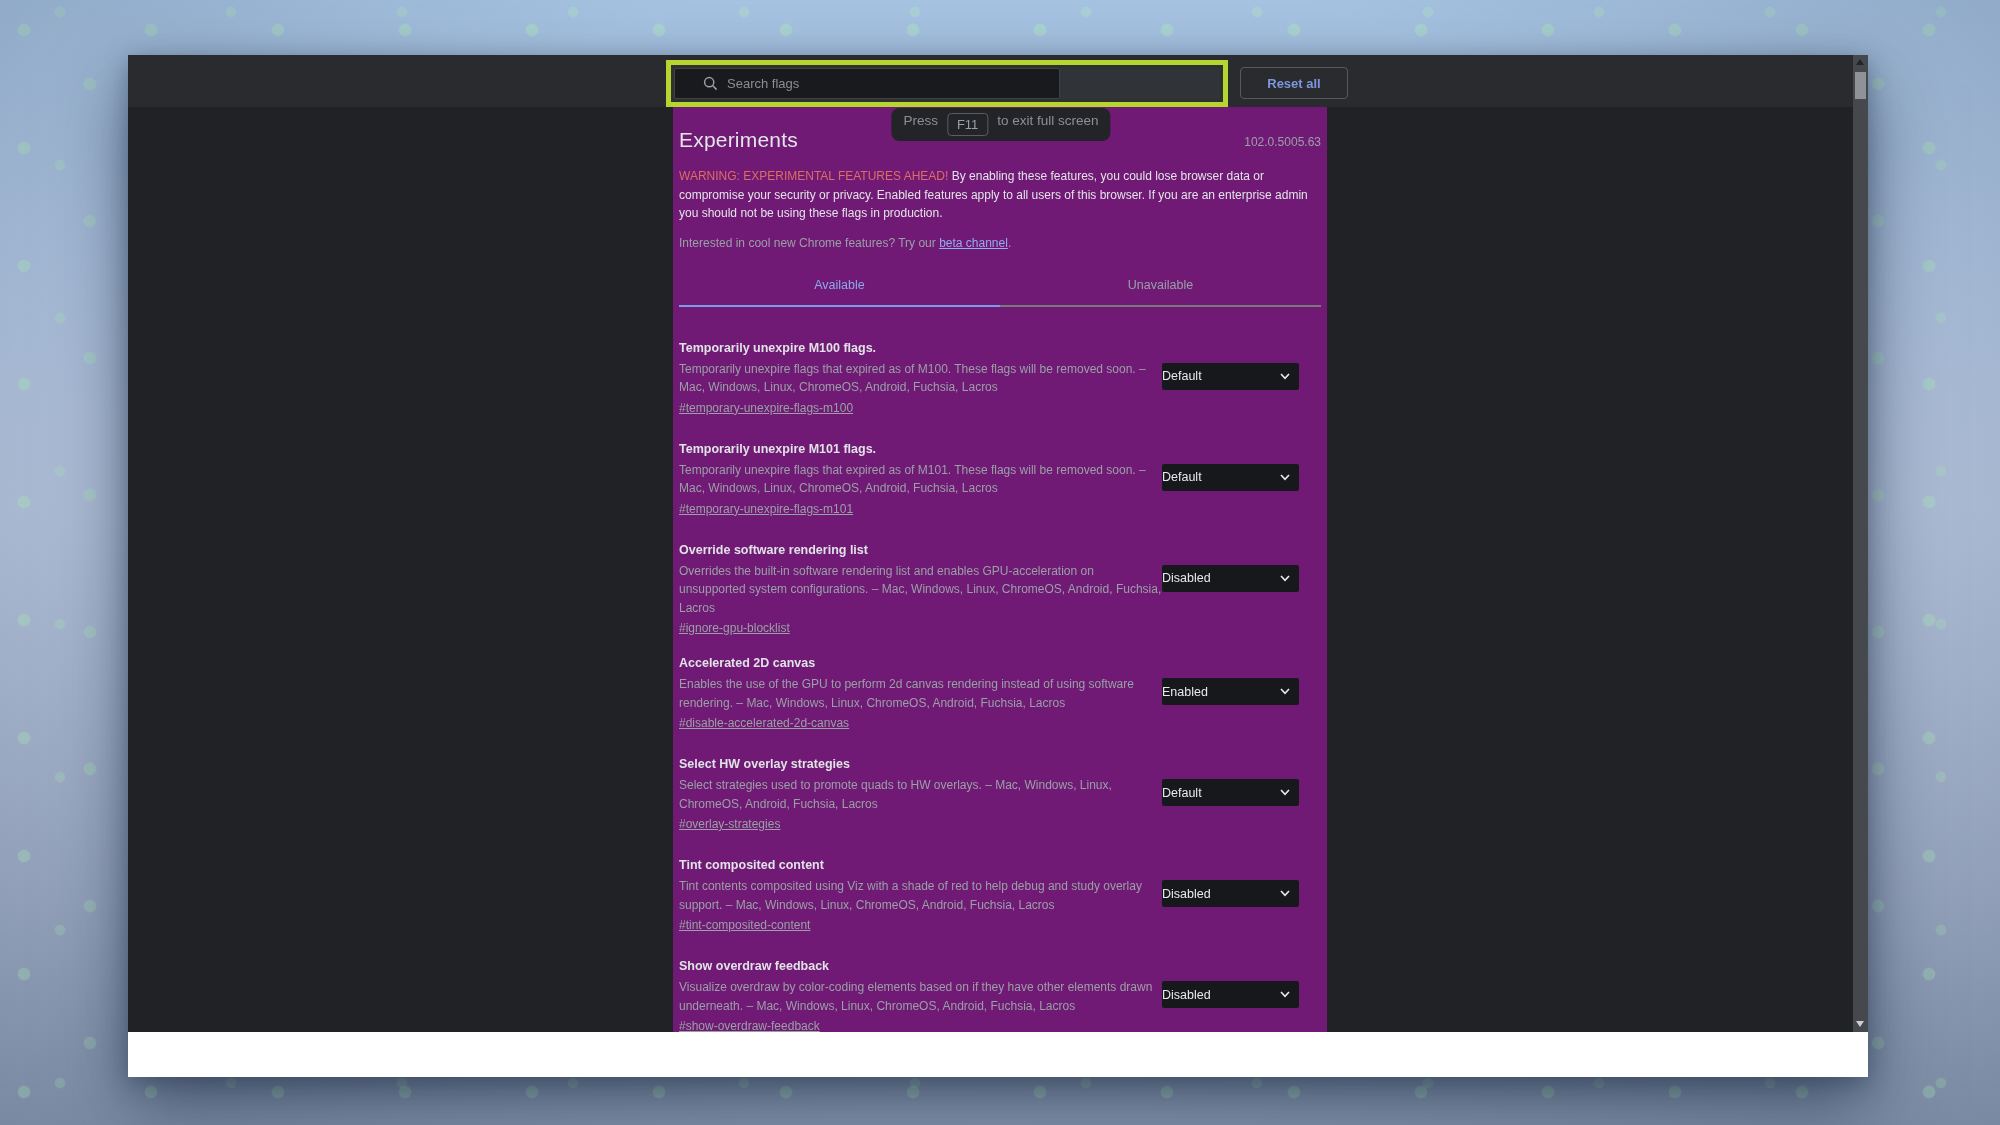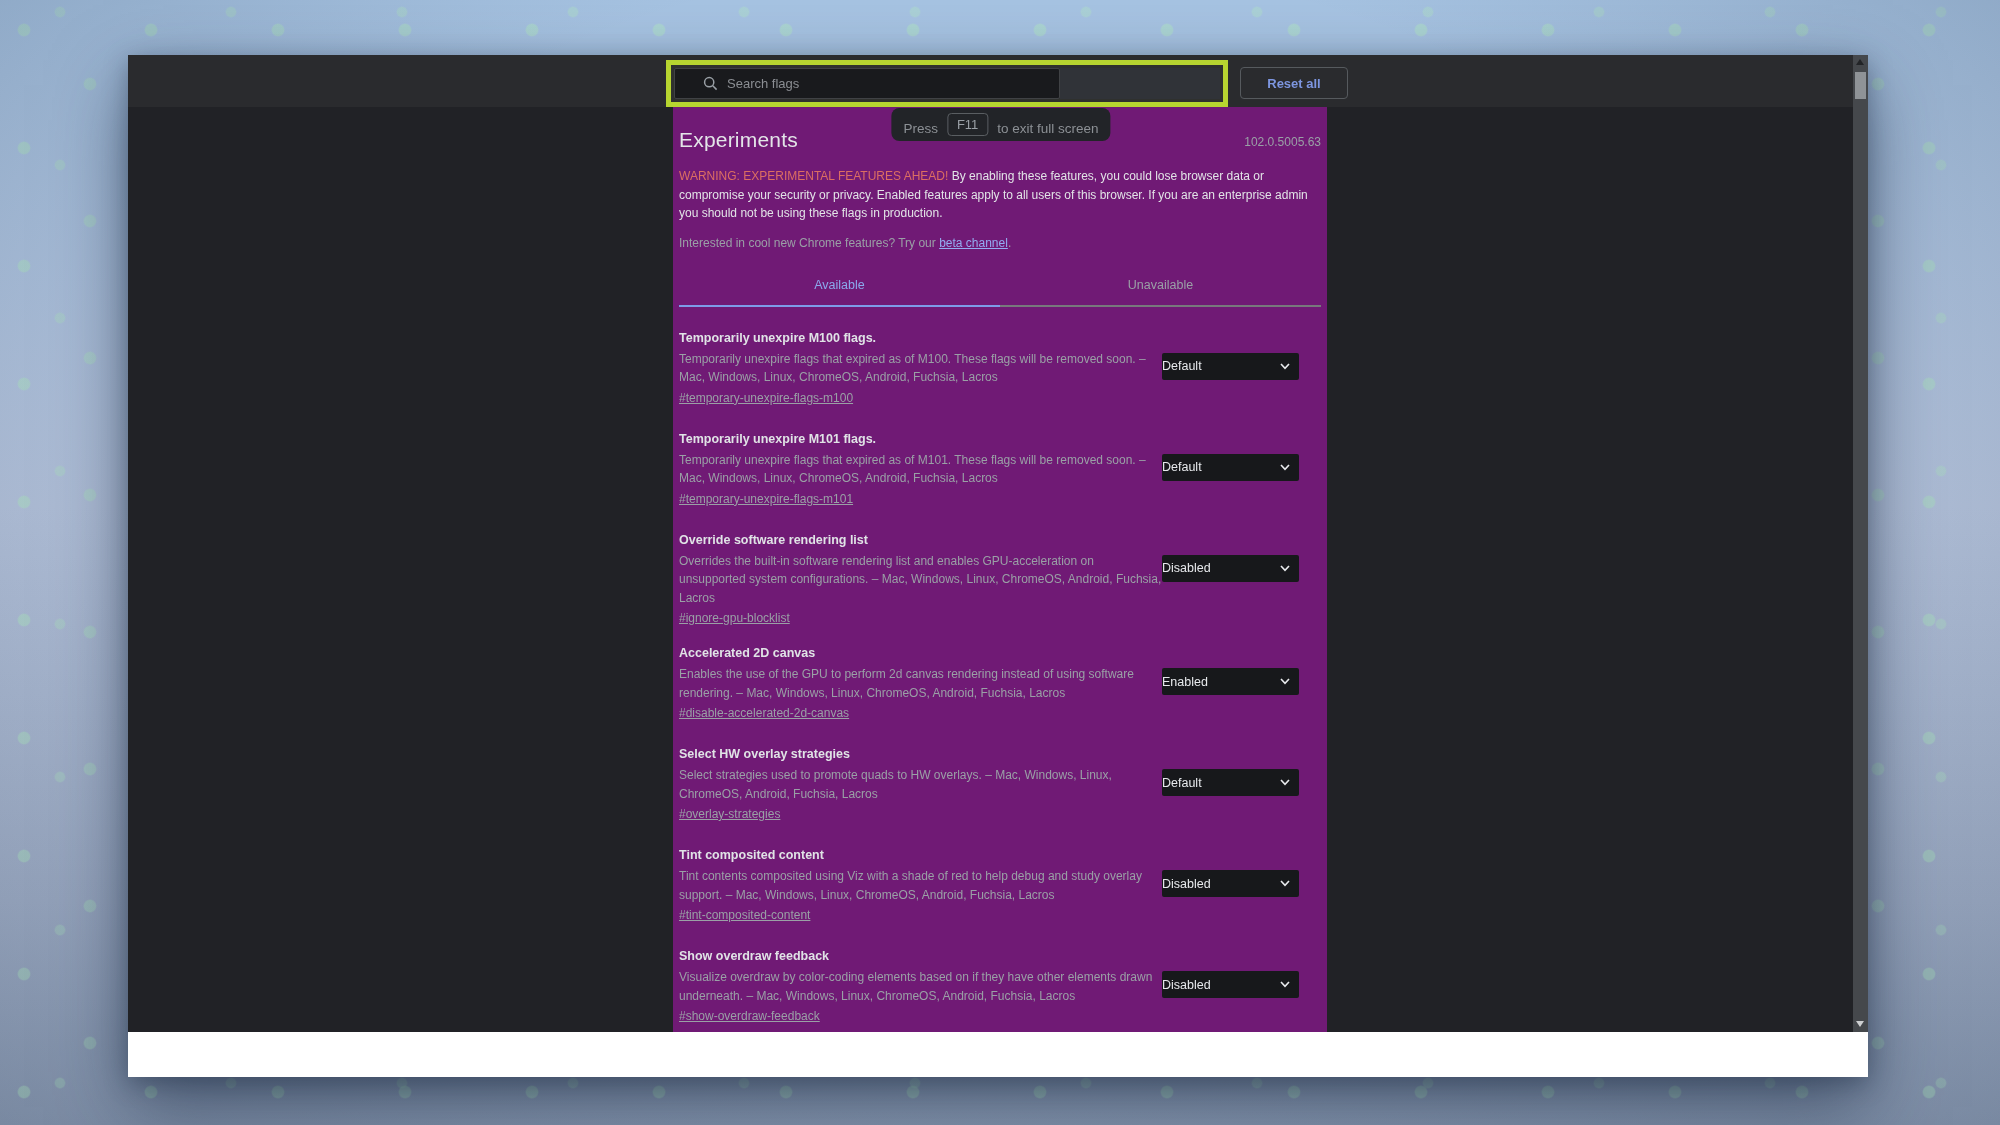--- a/index.html
+++ b/index.html
@@ -47,21 +47,21 @@
   .annotation-filler { flex: 1; background: #303338; }
   .reset-btn {
     position: absolute; left: 1112px; top: 12px; width: 108px; height: 32px;
     border: 1px solid #565a5e; border-radius: 4px; background: transparent;
     color: #7d96e0; font-weight: 700; font-size: 13px; font-family: inherit;
     display: flex; align-items: center; justify-content: center; cursor: pointer;
   }
   
   .toast {
     position: absolute; left: 873px; top: 53px; transform: translateX(-50%);
-    display: flex; align-items: flex-end; gap: 9px; z-index: 3;
+    display: flex; align-items: flex-start; gap: 9px; z-index: 3;
     background: #222428; border-radius: 8px; padding: 5px 12px;
     color: #8c9095; font-size: 13.5px;
   }
   .f11-key {
     border: 1px solid #5a5e62; border-radius: 4px; padding: 3px 9px;
     color: #9aa0a6; font-size: 13px;
   }
   
   .content { flex: 1; position: relative; background: #212226; overflow: hidden; }
   .column {
@@ -75,21 +75,21 @@
   .warn { color: #dc6e62; }
   .promo { margin-top: 13px; font-size: 12px; color: #9aa0a6; }
   .promo a { color: #93acf0; text-decoration: underline; cursor: pointer; }
   .tabs { margin-top: 20px; display: flex; }
   .tab {
     flex: 1; text-align: center; font-size: 12.5px; padding: 8px 0 13px 0; cursor: pointer;
   }
   .tab.selected { color: #8ba9ec; border-bottom: 2px solid #7d9ce8; }
   .tab.unselected { color: #9aa0a6; border-bottom: 2px solid #77797c; }
   
-  .flag-list { padding-top: 24px; }
+  .flag-list { padding-top: 34px; }
   .flag-row { display: flex; justify-content: space-between; margin-bottom: 20px; min-height: 81px; }
   .flag-text { width: 490px; }
   .flag-title { font-size: 12.5px; font-weight: 700; color: #e0e3e6; }
   .flag-desc { margin-top: 5px; font-size: 12px; line-height: 18.5px; color: #9aa0a6; }
   .flag-link { display: inline-block; margin-top: 4px; font-size: 12px; color: #9aa0a6; text-decoration: underline; cursor: pointer; }
   .flag-select {
     width: 137px; height: 27px; margin-right: 22px; margin-top: 22px; flex: none;
     background: #17181b; border-radius: 2px; color: #e8eaed; font-size: 12.5px;
     display: flex; align-items: center; position: relative; cursor: pointer;
   }

